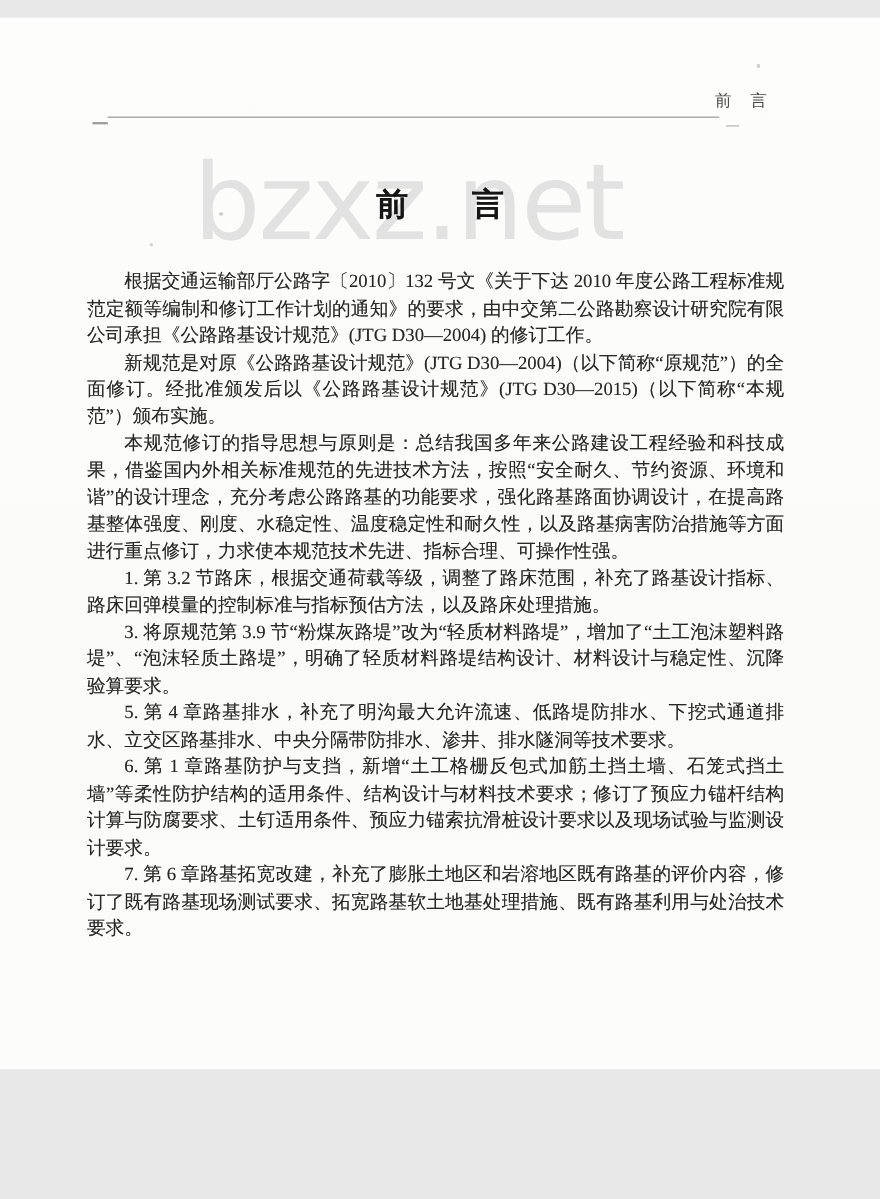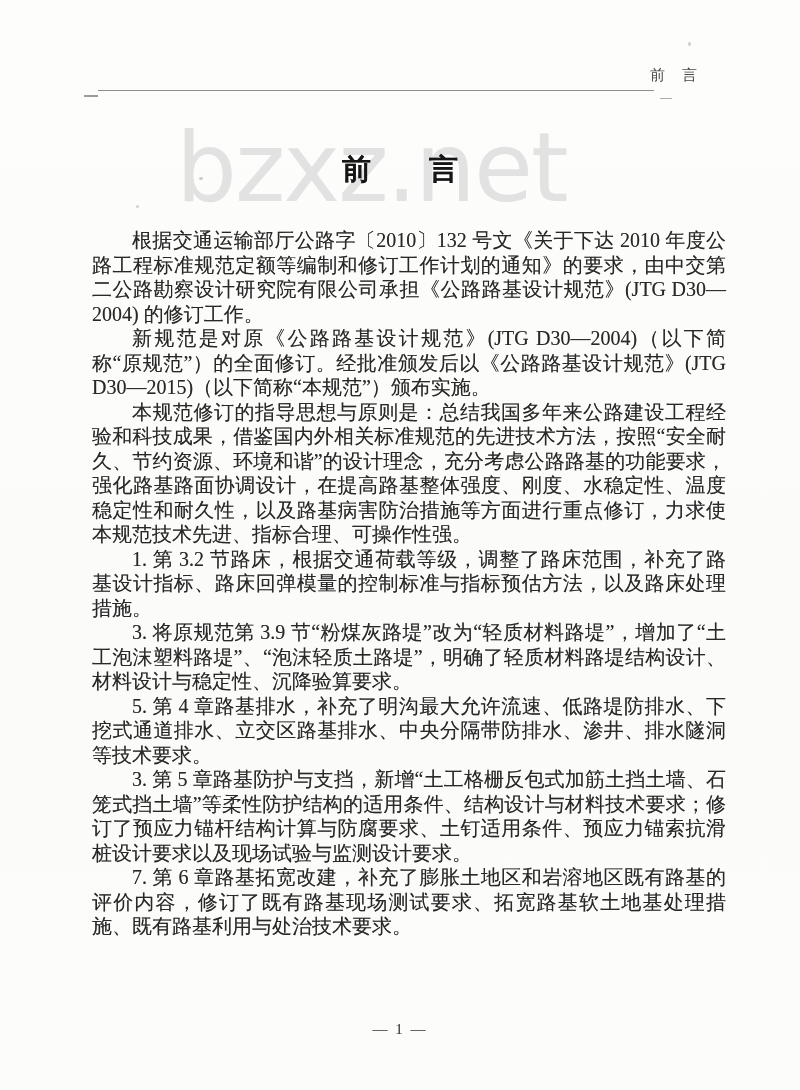--- a/index.html
+++ b/index.html
@@ -1,20 +1,20 @@
 <!DOCTYPE html>
 <html><head>
   <meta charset="utf-8">
   <style>
     html, body { margin: 0; padding: 0; background: #e8e8e8; }
     .page {
       position: relative;
       width: 800px;
-      height: 1090px;
-      margin: 0 auto;
+      height: 956px;
+      margin: 16px auto;
       background: linear-gradient(180deg, #fdfdfc 0%, #fbfbfa 60%, #fcfcfb 100%);
       overflow: hidden;
       font-family: "Liberation Serif", "DejaVu Serif", serif;
     }
 
     
     .running-header-text {
       position: absolute;
       top: 66px;
       left: 650px;
@@ -75,24 +75,24 @@
       color: #151515;
       z-index: 2;
       white-space: pre;
       text-shadow: 0 0 0.5px rgba(20,20,20,0.6);
     }
 
     
     .doc-body {
       position: absolute;
       top: 228px;
-      left: 92px;
+      left: 79px;
       width: 634px;
       z-index: 2;
-      font-size: 20px;
+      font-size: 17px;
       line-height: 24.5px;
       text-align: justify;
       color: #282828;
       text-shadow: 0 0 0.6px rgba(60,60,60,0.5);
     }
     .doc-body p {
       margin: 0;
       text-indent: 2em;
     }
 
@@ -129,21 +129,21 @@
 
   <h1 class="page-title">前　　言</h1>
 
   <div class="doc-body">
     <p>根据交通运输部厅公路字〔2010〕132 号文《关于下达 2010 年度公路工程标准规范定额等编制和修订工作计划的通知》的要求，由中交第二公路勘察设计研究院有限公司承担《公路路基设计规范》(JTG D30—2004) 的修订工作。</p>
     <p>新规范是对原《公路路基设计规范》(JTG D30—2004)（以下简称“原规范”）的全面修订。经批准颁发后以《公路路基设计规范》(JTG D30—2015)（以下简称“本规范”）颁布实施。</p>
     <p>本规范修订的指导思想与原则是：总结我国多年来公路建设工程经验和科技成果，借鉴国内外相关标准规范的先进技术方法，按照“安全耐久、节约资源、环境和谐”的设计理念，充分考虑公路路基的功能要求，强化路基路面协调设计，在提高路基整体强度、刚度、水稳定性、温度稳定性和耐久性，以及路基病害防治措施等方面进行重点修订，力求使本规范技术先进、指标合理、可操作性强。</p>
     <p>1. 第 3.2 节路床，根据交通荷载等级，调整了路床范围，补充了路基设计指标、路床回弹模量的控制标准与指标预估方法，以及路床处理措施。</p>
     <p>3. 将原规范第 3.9 节“粉煤灰路堤”改为“轻质材料路堤”，增加了“土工泡沫塑料路堤”、“泡沫轻质土路堤”，明确了轻质材料路堤结构设计、材料设计与稳定性、沉降验算要求。</p>
     <p>5. 第 4 章路基排水，补充了明沟最大允许流速、低路堤防排水、下挖式通道排水、立交区路基排水、中央分隔带防排水、渗井、排水隧洞等技术要求。</p>
-    <p>3. 第 5 章路基防护与支挡，新增“土工格栅反包式加筋土挡土墙、石笼式挡土墙”等柔性防护结构的适用条件、结构设计与材料技术要求；修订了预应力锚杆结构计算与防腐要求、土钉适用条件、预应力锚索抗滑桩设计要求以及现场试验与监测设计要求。</p>
+    <p>6. 第 1 章路基防护与支挡，新增“土工格栅反包式加筋土挡土墙、石笼式挡土墙”等柔性防护结构的适用条件、结构设计与材料技术要求；修订了预应力锚杆结构计算与防腐要求、土钉适用条件、预应力锚索抗滑桩设计要求以及现场试验与监测设计要求。</p>
     <p>7. 第 6 章路基拓宽改建，补充了膨胀土地区和岩溶地区既有路基的评价内容，修订了既有路基现场测试要求、拓宽路基软土地基处理措施、既有路基利用与处治技术要求。</p>
   </div>
 
   <div class="page-footer">— 1 —</div>
 
   <div class="speck speck-1"></div>
   <div class="speck speck-2"></div>
   <div class="speck speck-3"></div>
 
 </div>

